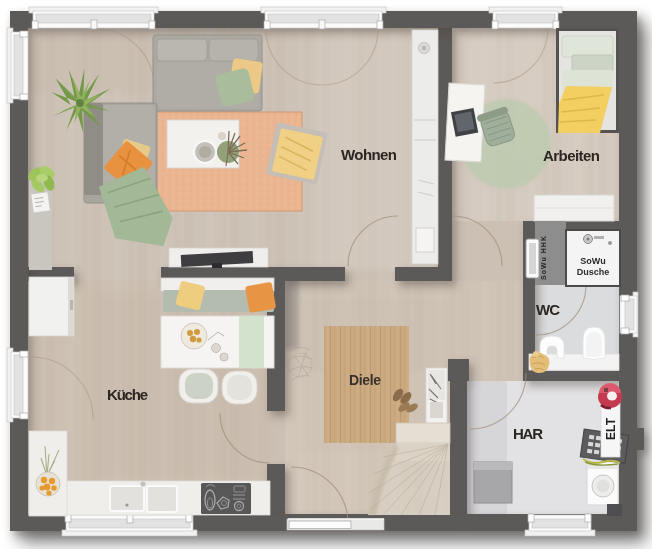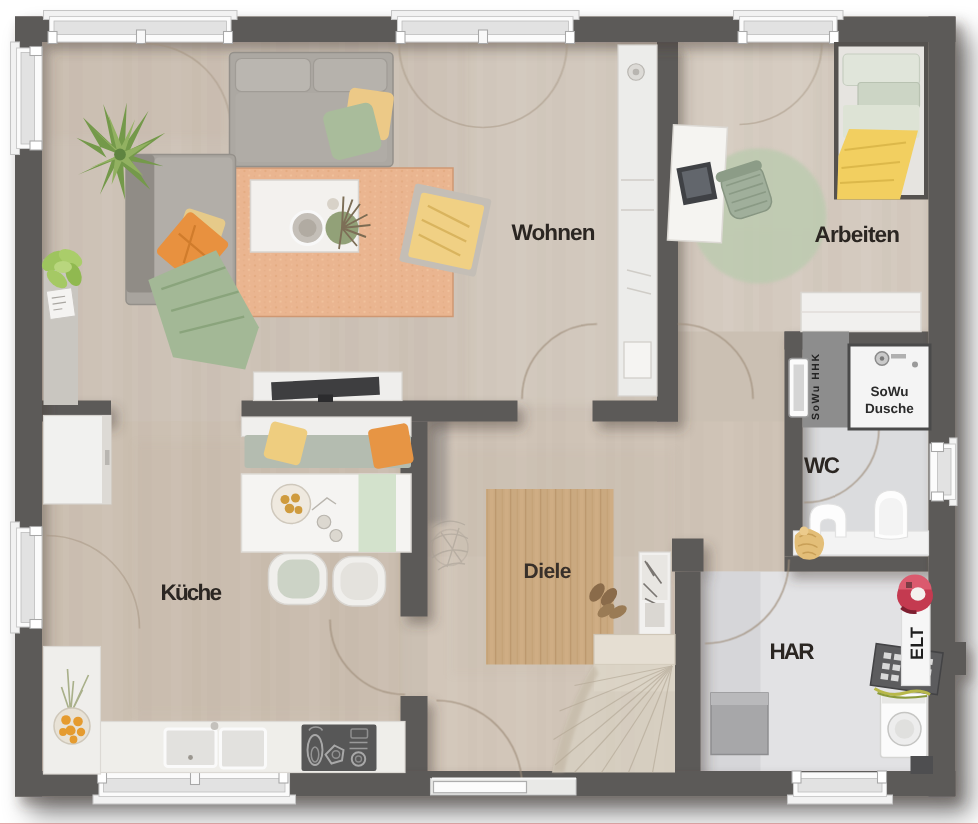--- a/index.html
+++ b/index.html
@@ -1,16 +1,16 @@
 <!DOCTYPE html>
 <html><head>
 <meta charset="utf-8">
 <style>
   html,body{margin:0;padding:0;background:#fff;}
-  #stage{position:relative;width:652px;height:549px;overflow:hidden;background:#b91c1c;filter:blur(0.35px);}
+  #stage{position:relative;width:652px;height:549px;overflow:hidden;background:#fca5a5;filter:blur(0.35px);}
   svg{display:block}
   text{font-family:"Liberation Sans",sans-serif;}
 </style>
 </head>
 <body>
 <div id="stage">
 <svg width="652" height="549" viewBox="0 0 652 549">
 <defs>
   <filter id="bshadow" x="-20%" y="-20%" width="150%" height="150%">
     <feDropShadow dx="10" dy="12" stdDeviation="9" flood-color="#000" flood-opacity="0.45"></feDropShadow>

